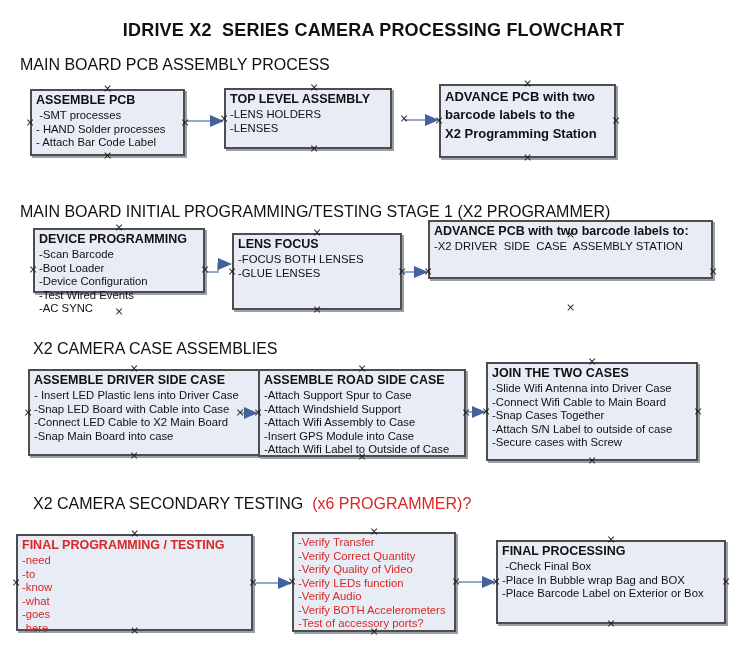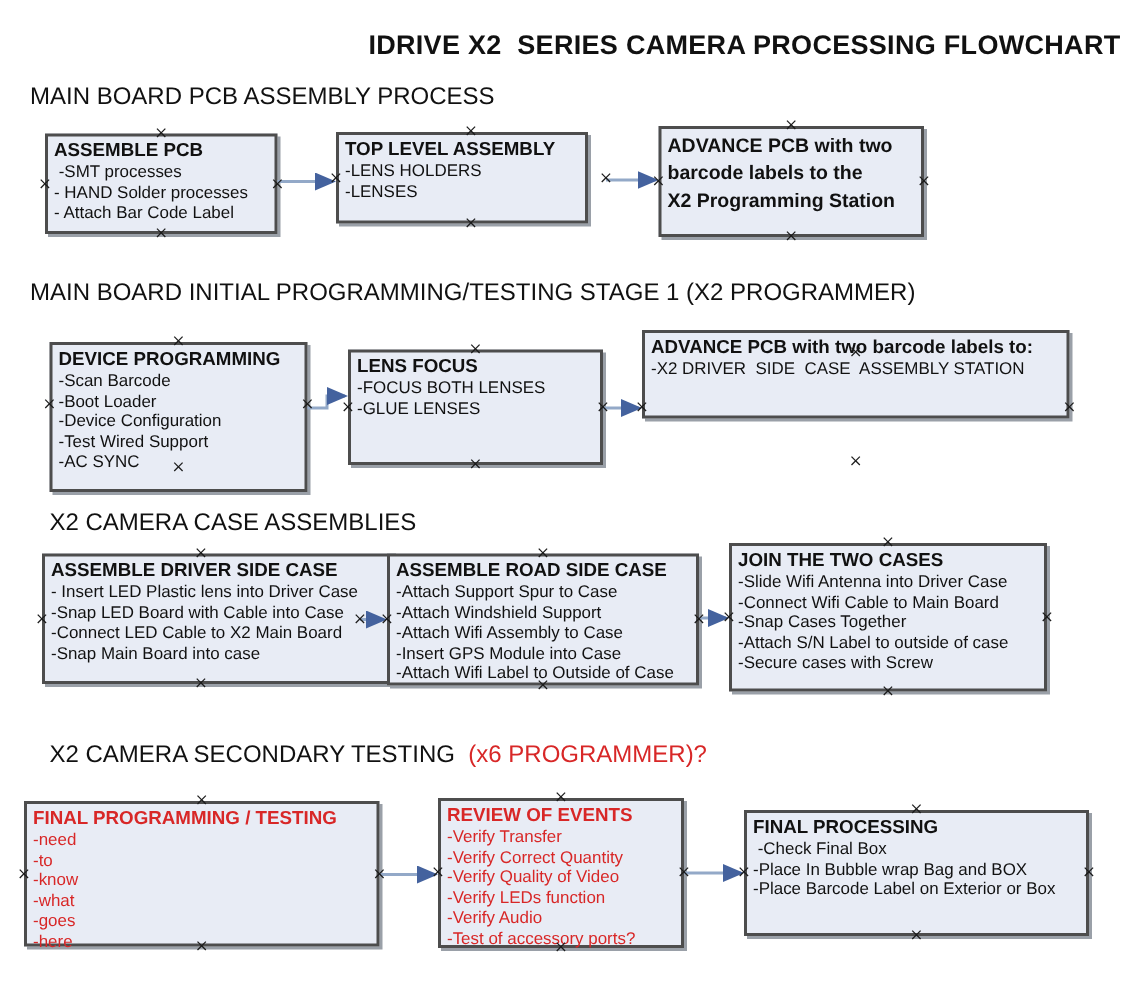--- a/index.html
+++ b/index.html
@@ -1,19 +1,19 @@
 <!DOCTYPE html>
 <html style="--box-fill: #e8ecf5; --box-border: #4d4d4d; --box-shadow: #9aa0a8; --arrow-line: #93a9c8; --arrow-head: #44629e; --red-text: #d82727;"><head>
 <meta charset="utf-8">
 <style>
   html,body{margin:0;padding:0;background:#fff;}
   .canvas{position:relative;width:747px;height:662px;background:#ffffff;
           font-family:"Liberation Sans", sans-serif;color:#111;overflow:hidden;}
   .heading{position:absolute;font-weight:normal;font-size:16px;color:#111;white-space:pre;z-index:1;}
-  .page-title{position:absolute;left:0;top:20px;width:747px;text-align:right;
+  .page-title{position:absolute;left:0;top:20px;width:747px;text-align:center;
           font-weight:bold;font-size:18px;letter-spacing:.2px;white-space:pre;z-index:1;}
   .box{position:absolute;background:var(--box-fill);border:2px solid var(--box-border);
        box-shadow:2px 2px 0 var(--box-shadow);box-sizing:border-box;
        padding:2px 3px 0 4px;z-index:2;}
   .box-title{font-size:12.5px;font-weight:bold;line-height:1.2;white-space:pre-line;margin-bottom:1px;}
   .roomy .box-title{font-size:13px;line-height:1.42;}
   .bi{font-size:11.3px;line-height:13.5px;white-space:pre-wrap;}
   .red-box .box-title,.red-box .bi{color:var(--red-text);}
   .red{color:var(--red-text);}
   svg.arrows{position:absolute;left:0;top:0;z-index:3;pointer-events:none;}
@@ -21,47 +21,47 @@
           color:#1a1a1a;font-family:"DejaVu Serif",serif;z-index:4;pointer-events:none;}
 </style>
 </head>
 <body>
 
 <div class="canvas">
 
   <div class="page-title">IDRIVE X2  SERIES CAMERA PROCESSING FLOWCHART</div>
 
   <div class="heading" style="left:20px;top:56px">MAIN BOARD PCB ASSEMBLY PROCESS</div>
-  <div class="heading" style="left:20px;top:187px">MAIN BOARD INITIAL PROGRAMMING/TESTING STAGE 1 (X2 PROGRAMMER)</div>
+  <div class="heading" style="left:20px;top:203px">MAIN BOARD INITIAL PROGRAMMING/TESTING STAGE 1 (X2 PROGRAMMER)</div>
   <div class="heading" style="left:33px;top:340px">X2 CAMERA CASE ASSEMBLIES</div>
   <div class="heading" style="left:33px;top:495px"><span>X2 CAMERA SECONDARY TESTING</span><span class="red">  (x6 PROGRAMMER)?</span></div>
 
   <div class="box" style="left:30px;top:89px;width:155px;height:67px">
     <div class="box-title">ASSEMBLE PCB</div>
     <div class="bi"> -SMT processes</div>
     <div class="bi">- HAND Solder processes</div>
     <div class="bi">- Attach Bar Code Label</div>
   </div>
   <div class="box" style="left:224px;top:88px;width:168px;height:61px">
     <div class="box-title">TOP LEVEL ASSEMBLY</div>
     <div class="bi">-LENS HOLDERS</div>
     <div class="bi">-LENSES</div>
   </div>
   <div class="box roomy" style="left:439px;top:84px;width:177px;height:74px">
     <div class="box-title">ADVANCE PCB with two
 barcode labels to the
  X2 Programming Station</div>
   </div>
 
-  <div class="box" style="left:33px;top:228px;width:172px;height:100px">
+  <div class="box" style="left:33px;top:228px;width:172px;height:65px">
     <div class="box-title">DEVICE PROGRAMMING</div>
     <div class="bi">-Scan Barcode</div>
     <div class="bi">-Boot Loader</div>
     <div class="bi">-Device Configuration</div>
-    <div class="bi">-Test Wired Support</div>
+    <div class="bi">-Test Wired Events</div>
     <div class="bi">-AC SYNC</div>
   </div>
   <div class="box" style="left:232px;top:233px;width:170px;height:77px">
     <div class="box-title">LENS FOCUS</div>
     <div class="bi">-FOCUS BOTH LENSES</div>
     <div class="bi">-GLUE LENSES</div>
   </div>
   <div class="box" style="left:428px;top:220px;width:285px;height:59px">
     <div class="box-title">ADVANCE PCB with two barcode labels to:</div>
     <div class="bi">-X2 DRIVER  SIDE  CASE  ASSEMBLY STATION</div>
@@ -94,26 +94,26 @@
   <div class="box red-box" style="left:16px;top:534px;width:237px;height:97px">
     <div class="box-title">FINAL PROGRAMMING / TESTING</div>
     <div class="bi">-need</div>
     <div class="bi">-to</div>
     <div class="bi">-know</div>
     <div class="bi">-what</div>
     <div class="bi">-goes</div>
     <div class="bi">-here</div>
   </div>
   <div class="box red-box" style="left:292px;top:532px;width:164px;height:100px">
-    <div class="box-title">REVIEW OF EVENTS</div>
     <div class="bi">-Verify Transfer</div>
     <div class="bi">-Verify Correct Quantity</div>
     <div class="bi">-Verify Quality of Video</div>
     <div class="bi">-Verify LEDs function</div>
     <div class="bi">-Verify Audio</div>
+    <div class="bi">-Verify BOTH Accelerometers</div>
     <div class="bi">-Test of accessory ports?</div>
   </div>
   <div class="box" style="left:496px;top:540px;width:230px;height:84px">
     <div class="box-title">FINAL PROCESSING</div>
     <div class="bi"> -Check Final Box</div>
     <div class="bi">-Place In Bubble wrap Bag and BOX</div>
     <div class="bi">-Place Barcode Label on Exterior or Box</div>
   </div>
 
   <svg class="arrows" width="747" height="662">

